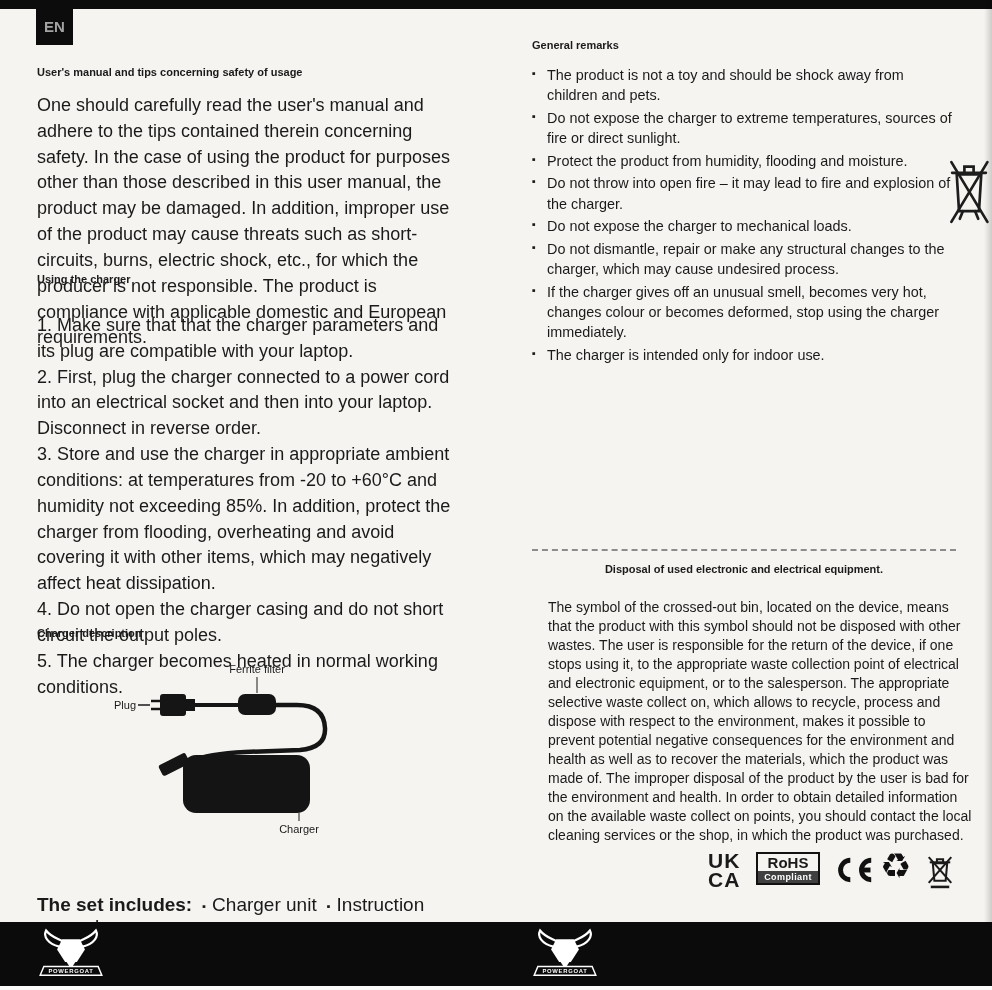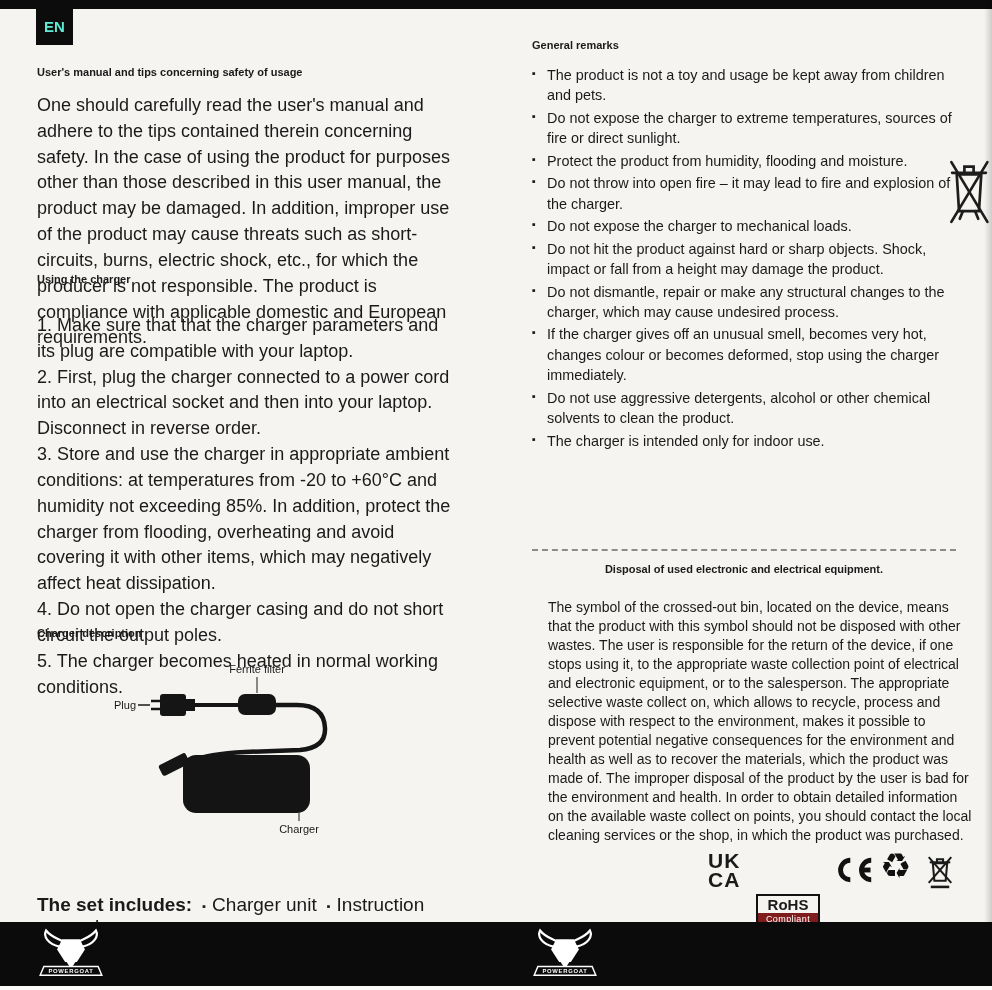--- a/index.html
+++ b/index.html
@@ -5,21 +5,21 @@
   html,body{margin:0;padding:0;}
   body{
     width:992px;height:990px;position:relative;overflow:hidden;
     background:#f5f4f1;color:#1a1a1a;
     font-family:"Liberation Sans", sans-serif;
   }
   .abs{position:absolute;}
   .top-bar{top:0;left:0;width:992px;height:9px;background:#0c0c0c;}
   .edge-right{top:0;right:0;width:8px;height:100%;
     background:linear-gradient(to right, rgba(0,0,0,0), rgba(0,0,0,0.16));}
-  .lang-badge{top:8px;left:36px;width:37px;height:37px;background:#0c0c0c;color:#5eead4;
+  .lang-badge{top:8px;left:36px;width:37px;height:37px;background:#0c0c0c;color:#a3a3a3;
     font-weight:700;font-size:15px;display:flex;align-items:center;justify-content:center;}
   .heading{font-weight:700;font-size:11px;margin:0;}
   .body-text{font-size:18px;line-height:1.435;margin:0;}
   .small-bold{font-weight:700;font-size:11px;margin:0;text-align:center;}
   .fine-print{font-size:14px;line-height:1.36;margin:16px;}
 
   
   .col-left{left:37px;width:424px;}
   .col-right{left:532px;width:424px;}
 
@@ -33,21 +33,21 @@
   
   .set-line{font-size:19px;margin-top:36px;}
   .set-line b{font-weight:700;}
   .set-item{margin-left:10px;}
   .set-item::before{content:"▪";font-size:11px;margin-right:6px;position:relative;top:-1px;}
 
   
   .ukca{font-weight:700;font-size:21px;line-height:0.92;letter-spacing:1px;}
   .rohs-box{border:2.5px solid #111;text-align:center;width:60px;background:#f5f4f1;}
   .rohs-top{font-weight:800;font-size:15px;line-height:1.15;padding:0 2px;}
-  .rohs-sub{background:#7f1d1d;color:#fff;font-size:9px;letter-spacing:0.4px;padding:1px 2px;font-weight:400;}
+  .rohs-sub{background:#404040;color:#fff;font-size:9px;letter-spacing:0.4px;padding:1px 2px;font-weight:700;}
   .recycle{font-size:35px;line-height:1;color:#111;}
 
   
   .footer-bar{left:0;top:922px;width:992px;height:64px;background:#0b0b0b;}
   .footer-after{left:0;top:986px;width:992px;height:4px;background:#fbfbfa;}
 
   svg text{font-family:"Liberation Sans", sans-serif;}
 </style>
 </head>
 <body>
@@ -116,43 +116,41 @@
     <text x="204" y="173" text-anchor="middle" font-size="11" fill="#1a1a1a">Charger</text>
   </svg>
 </div>
 
 <div class="abs col-left set-line" style="top:858px;">
   <b>The set includes:</b><span class="set-item"><span>Charger unit</span></span><span class="set-item"><span>Instruction manual</span></span>
 </div>
 
 <h2 class="abs col-right heading" style="top:39px;">General remarks</h2>
 <ul class="abs col-right bullets" style="top:65px;">
-  <li>The product is not a toy and usage be kept away from children and pets.</li>
+  <li>The product is not a toy and should be shock away from children and pets.</li>
   <li>Do not expose the charger to extreme temperatures, sources of fire or direct sunlight.</li>
   <li>Protect the product from humidity, flooding and moisture.</li>
   <li>Do not throw into open fire – it may lead to fire and explosion of the charger.</li>
   <li>Do not expose the charger to mechanical loads.</li>
-  <li>Do not hit the product against hard or sharp objects. Shock, impact or fall from a height may damage the product.</li>
   <li>Do not dismantle, repair or make any structural changes to the charger, which may cause undesired process.</li>
   <li>If the charger gives off an unusual smell, becomes very hot, changes colour or becomes deformed, stop using the charger immediately.</li>
-  <li>Do not use aggressive detergents, alcohol or other chemical solvents to clean the product.</li>
   <li>The charger is intended only for indoor use.</li>
 </ul>
 
 <div class="abs col-right dashes" style="top:549px;"></div>
 
 <h3 class="abs col-right small-bold" style="top:563px;">Disposal of used electronic and electrical equipment.</h3>
 <p class="abs col-right fine-print" style="top:582px;">The symbol of the crossed-out bin, located on the device, means that the product with this symbol should not be disposed with other wastes. The user is responsible for the return of the device, if one stops using it, to the appropriate waste collection point of electrical and electronic equipment, or to the salesperson. The appropriate selective waste collect on, which allows to recycle, process and dispose with respect to the environment, makes it possible to prevent potential negative consequences for the environment and health as well as to recover the materials, which the product was made of. The improper disposal of the product by the user is bad for the environment and health. In order to obtain detailed information on the available waste collect on points, you should contact the local cleaning services or the shop, in which the product was purchased.</p>
 
 <div class="abs ukca" style="left:708px;top:851px;">
   <div>UK</div>
   <div>CA</div>
 </div>
 
-<div class="abs rohs-box" style="left:756px;top:852px;margin-top:42px;">
+<div class="abs rohs-box" style="left:756px;top:852px;">
   <div class="rohs-top">RoHS</div>
   <div class="rohs-sub">Compliant</div>
 </div>
 
 <div class="abs" style="left:828px;top:855px;width:46px;height:30px;">
   <svg width="46" height="30" viewBox="0 0 66 40">
     <g fill="none" stroke="#111" stroke-width="7">
       <path d="M32 6 A 14 14 0 1 0 32 34"></path>
       <path d="M62 6 A 14 14 0 1 0 62 34"></path>
       <line x1="48" y1="20" x2="61" y2="20"></line>

